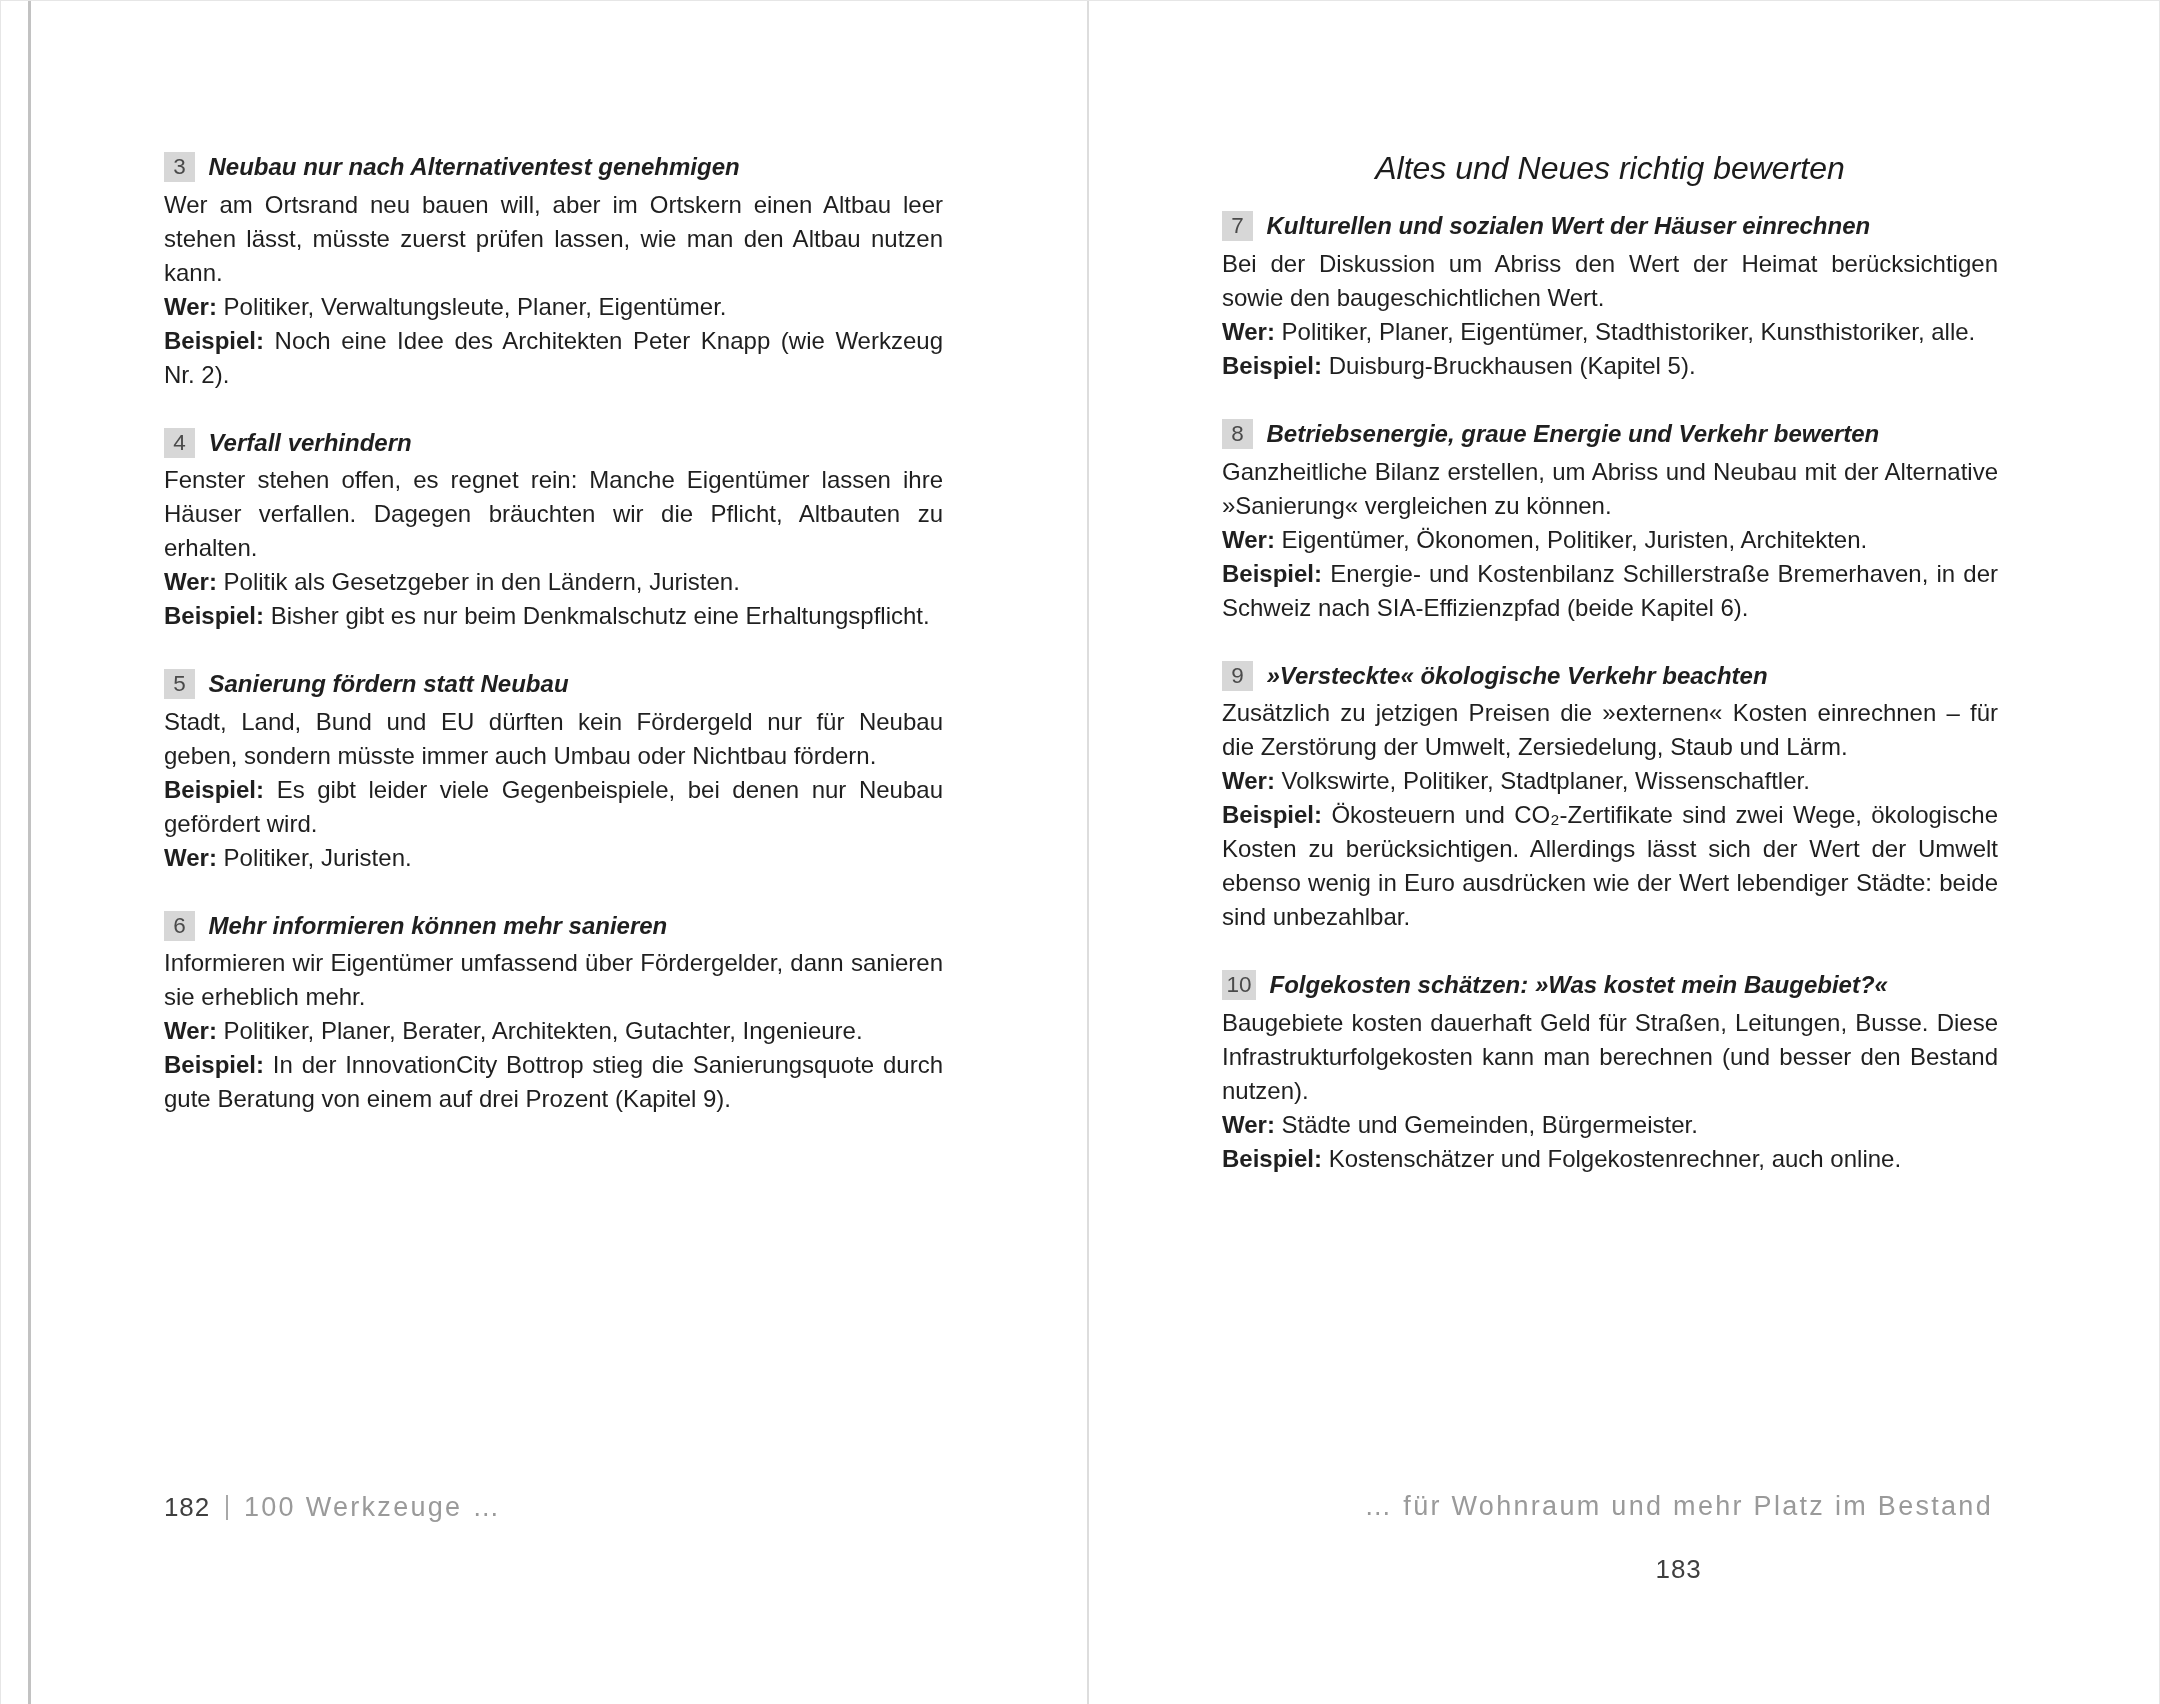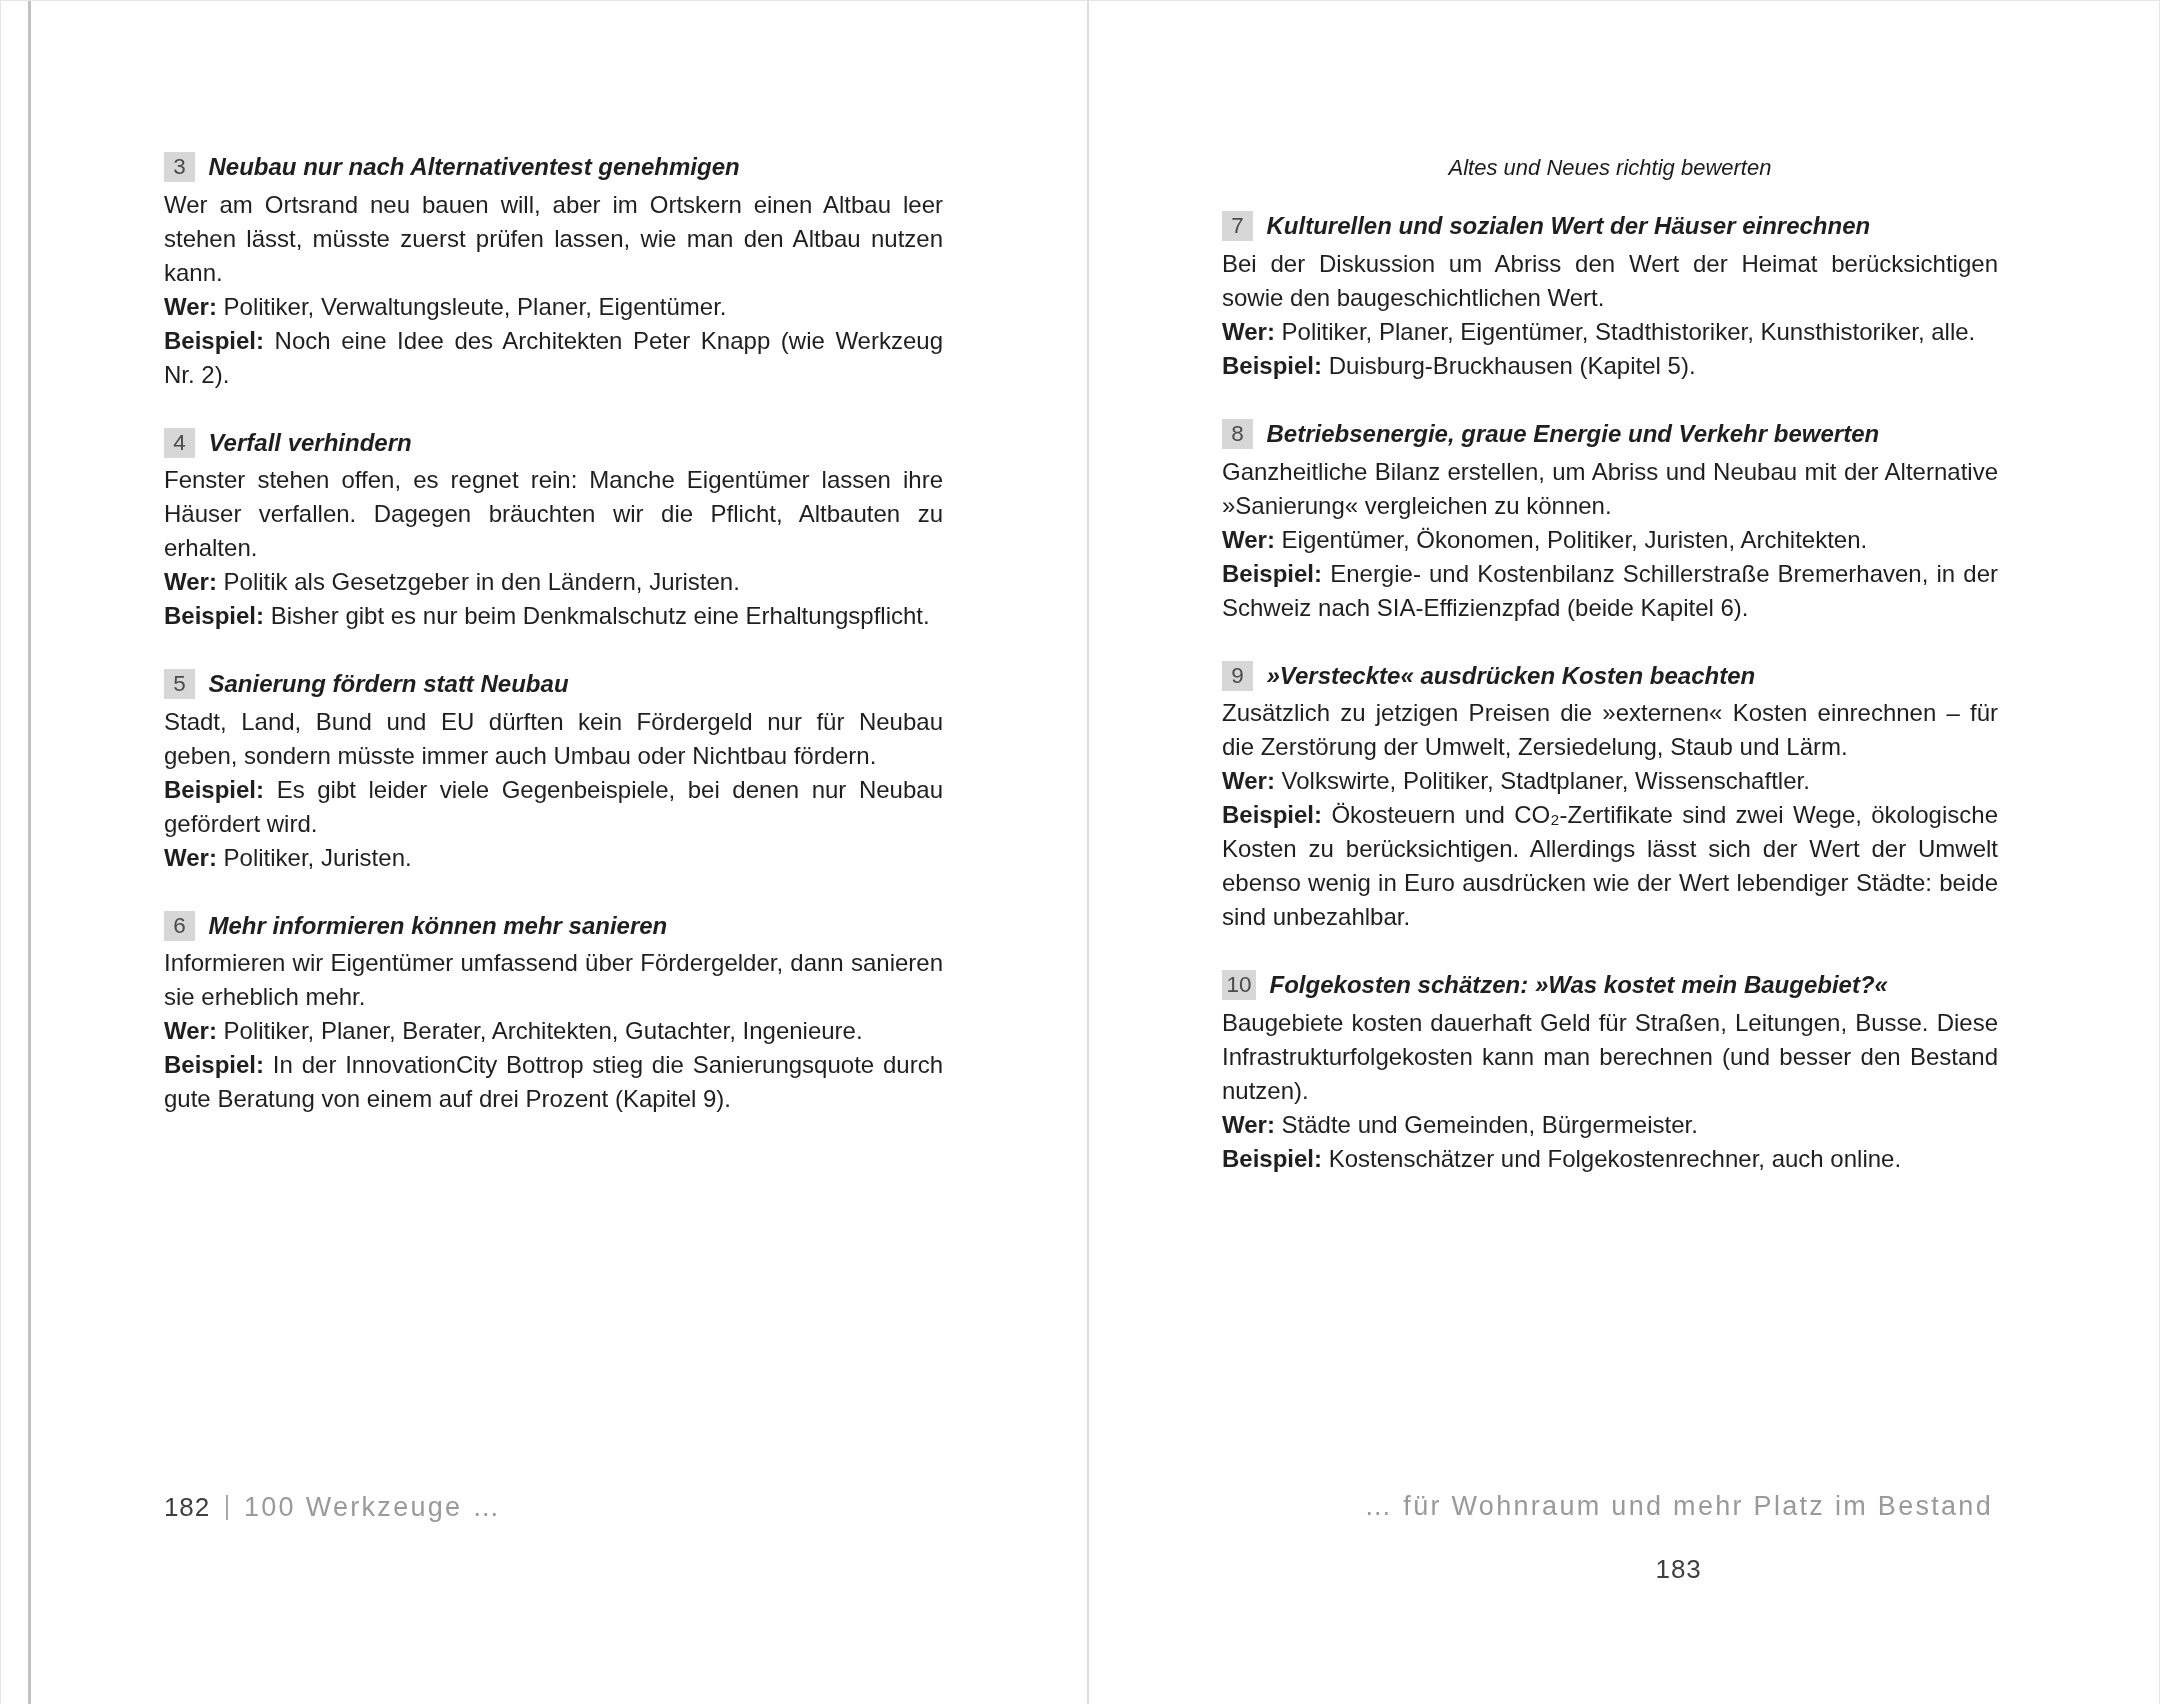--- a/index.html
+++ b/index.html
@@ -23,21 +23,21 @@
   }
   .col {
     position: absolute; top: 149px;
     font-size: 24px; line-height: 34px;
   }
   .col-left  { left: 163px;  width: 779px; }
   .col-right { left: 1221px; width: 776px; }
 
   .running-head {
     font-style: italic;
-    font-size: 22px;
+    font-size: 32px;
     text-align: center;
     color: #1c1c1c;
     margin: 0 0 23.4px 0;
     line-height: 36px;
   }
 
   .item { margin: 0; }
   .item + .item { margin-top: 34px; }
   .col-right .item:first-of-type { margin-top: 0; }
 
@@ -143,21 +143,21 @@
       <span>Betriebsenergie, graue Energie und Verkehr bewerten</span>
     </h3>
     <p class="body">Ganzheitliche Bilanz erstellen, um Abriss und Neubau mit der Alternative »Sanierung« vergleichen zu können.</p>
     <p class="line"><b class="lbl">Wer:</b> <span>Eigentümer, Ökonomen, Politiker, Juristen, Architekten.</span></p>
     <p class="line"><b class="lbl">Beispiel:</b> <span>Energie- und Kostenbilanz Schillerstraße Bremerhaven, in der Schweiz nach SIA-Effizienzpfad (beide Kapitel 6).</span></p>
   </section>
 
   <section class="item">
     <h3 class="item-title">
       <span class="num">9</span>
-      <span>»Versteckte« ausdrücken Kosten beachten</span>
+      <span>»Versteckte« ökologische Verkehr beachten</span>
     </h3>
     <p class="body">Zusätzlich zu jetzigen Preisen die »externen« Kosten einrechnen – für die Zerstörung der Umwelt, Zersiedelung, Staub und Lärm.</p>
     <p class="line"><b class="lbl">Wer:</b> <span>Volkswirte, Politiker, Stadtplaner, Wissenschaftler.</span></p>
     <p class="line"><b class="lbl">Beispiel:</b> <span>Ökosteuern und CO₂-Zertifikate sind zwei Wege, ökologische Kosten zu berücksichtigen. Allerdings lässt sich der Wert der Umwelt ebenso wenig in Euro ausdrücken wie der Wert lebendiger Städte: beide sind unbezahlbar.</span></p>
   </section>
 
   <section class="item">
     <h3 class="item-title">
       <span class="num">10</span>
       <span>Folgekosten schätzen: »Was kostet mein Baugebiet?«</span>

